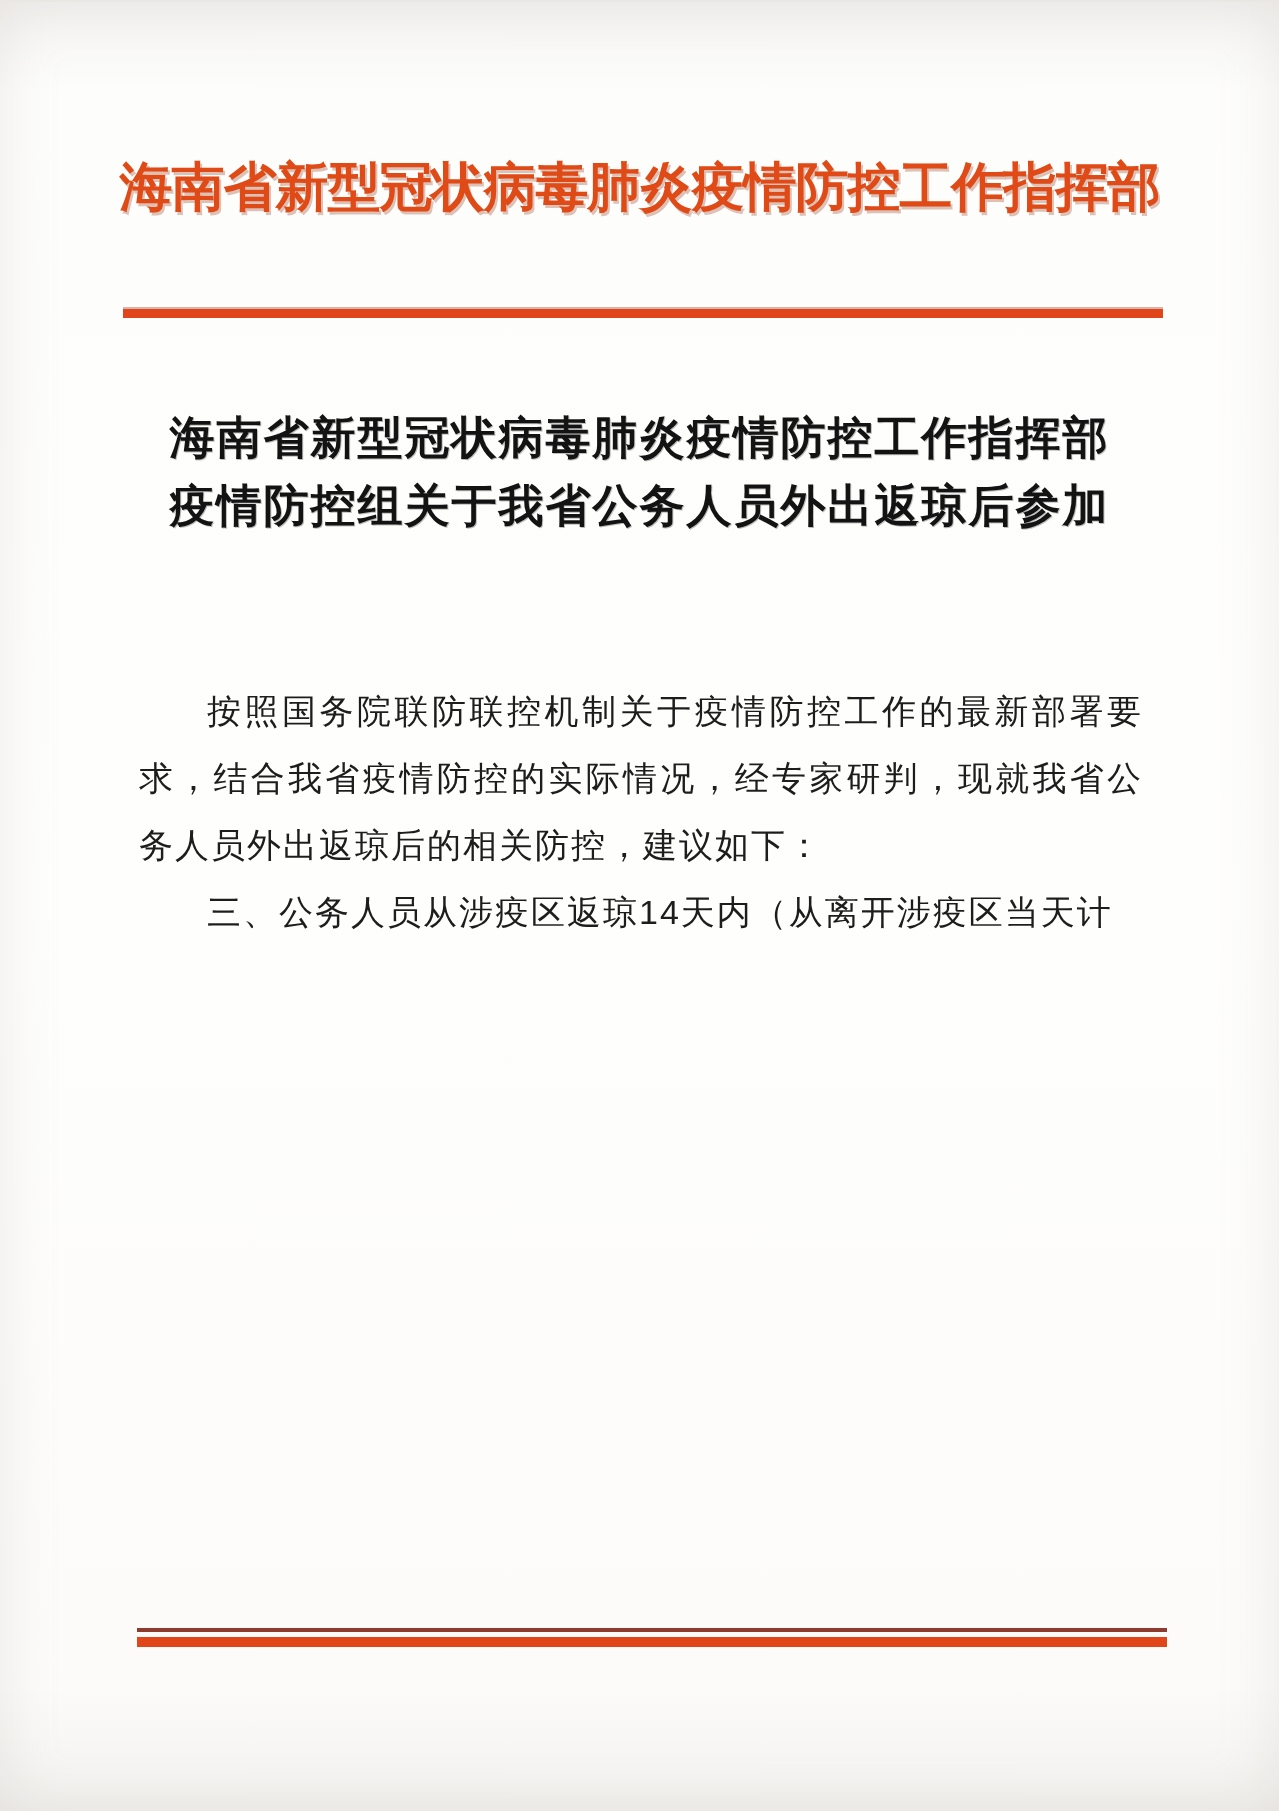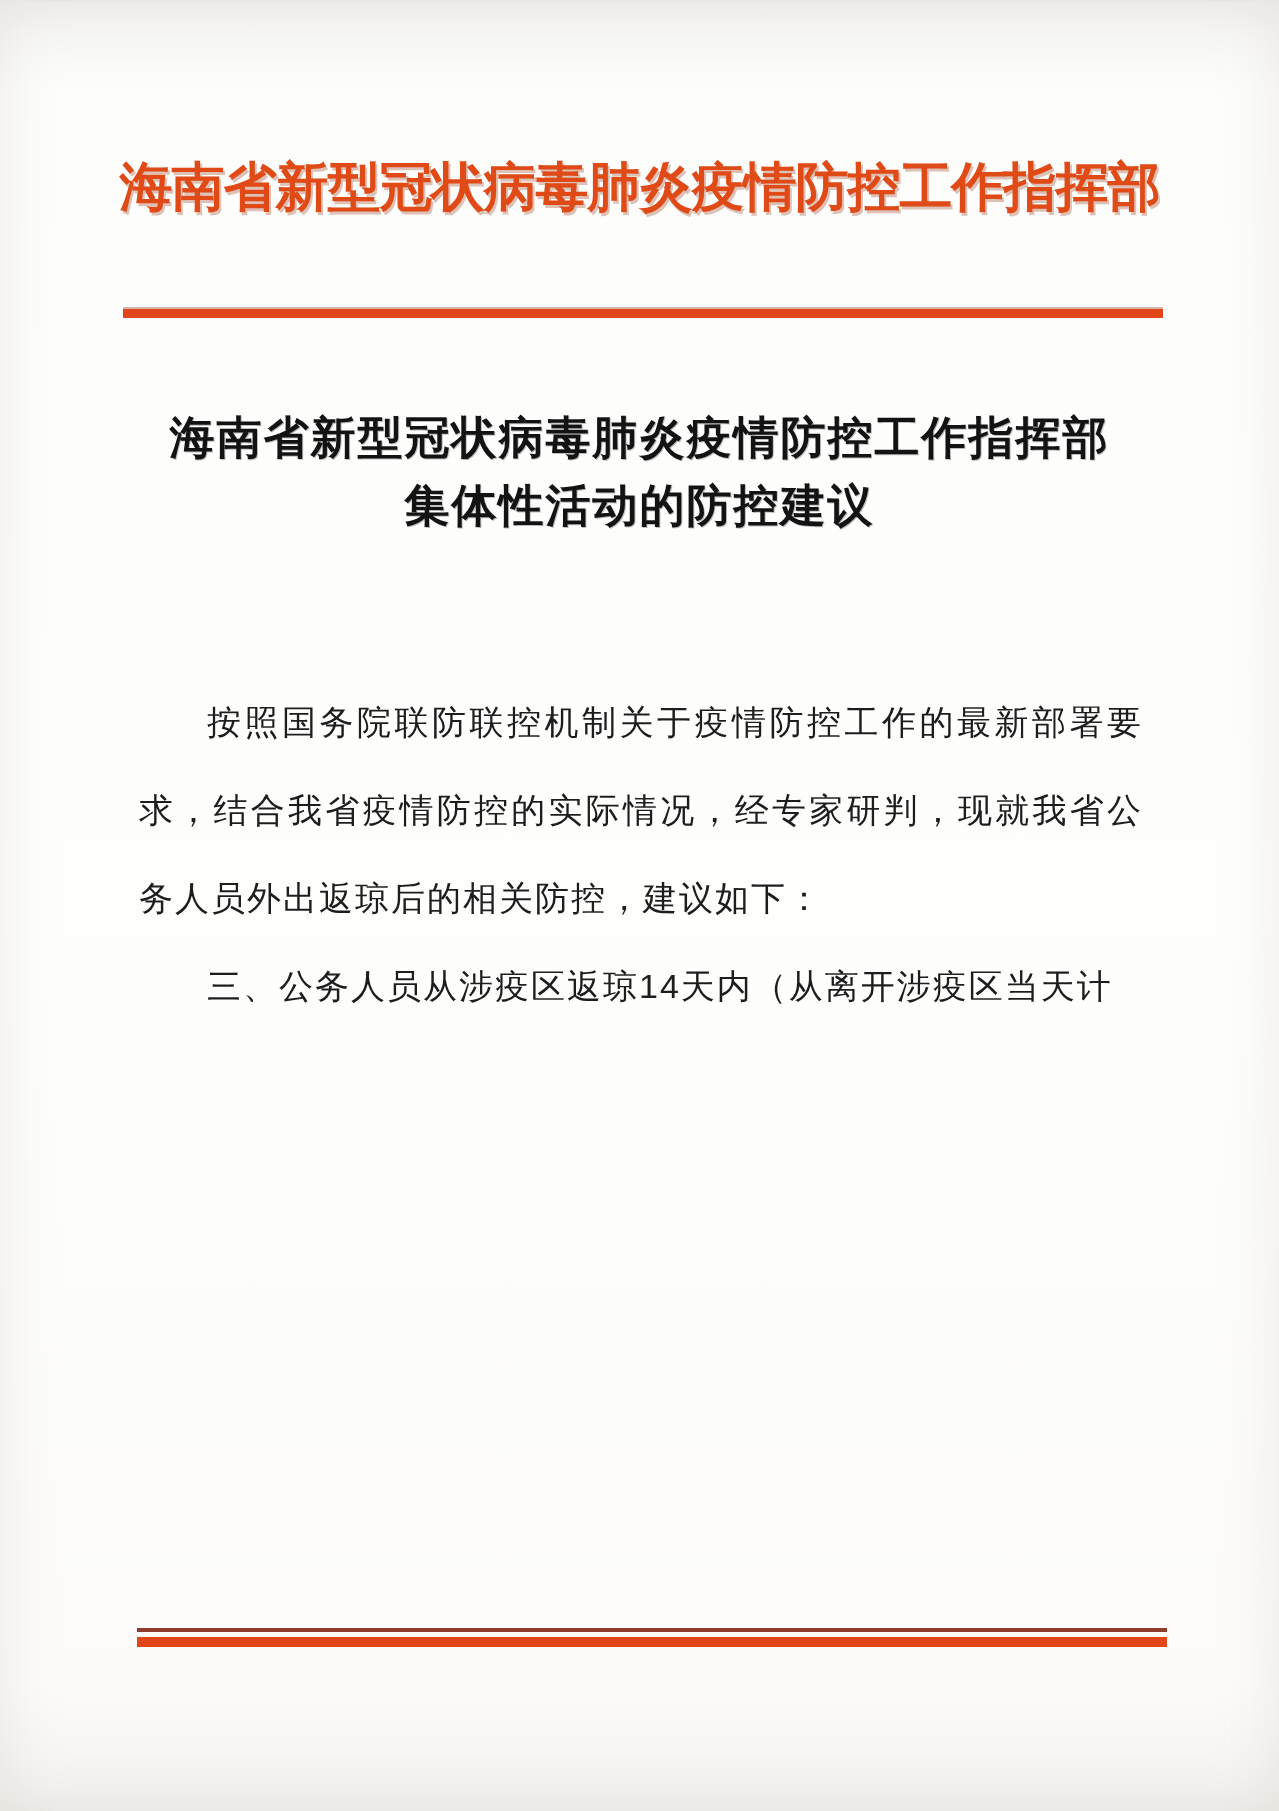--- a/index.html
+++ b/index.html
@@ -57,21 +57,21 @@
     text-shadow: 1px 1px 0 rgba(0,0,0,0.25);
   }
 
   
   .body-text {
     position: absolute;
     top: 676px;
     left: 139px;
     width: 1004px;
     font-size: 34px;
-    line-height: 88px;
+    line-height: 67px;
     letter-spacing: 2px;
     color: #1d1d1d;
     text-align: justify;
   }
   .body-text p { margin: 0; text-indent: 2em; }
 
   
   .bottom-rule-thin {
     position: absolute;
     top: 1626px;
@@ -93,21 +93,21 @@
 <body>
 
 <div class="page">
 
   <div class="letterhead">海南省新型冠状病毒肺炎疫情防控工作指挥部</div>
 
   <div class="red-rule"></div>
 
   <div class="doc-title">
       <div>海南省新型冠状病毒肺炎疫情防控工作指挥部</div>
-      <div>集体性活动的防控建议</div>
+      <div>疫情防控组关于我省公务人员外出返琼后参加</div>
     </div>
 
   <div class="body-text">
       <p>按照国务院联防联控机制关于疫情防控工作的最新部署要求，结合我省疫情防控的实际情况，经专家研判，现就我省公务人员外出返琼后的相关防控，建议如下：</p>
       <p>三、公务人员从涉疫区返琼14天内（从离开涉疫区当天计</p>
     </div>
 
   <div class="bottom-rule-thin"></div>
 
   <div class="bottom-rule-thick"></div>

